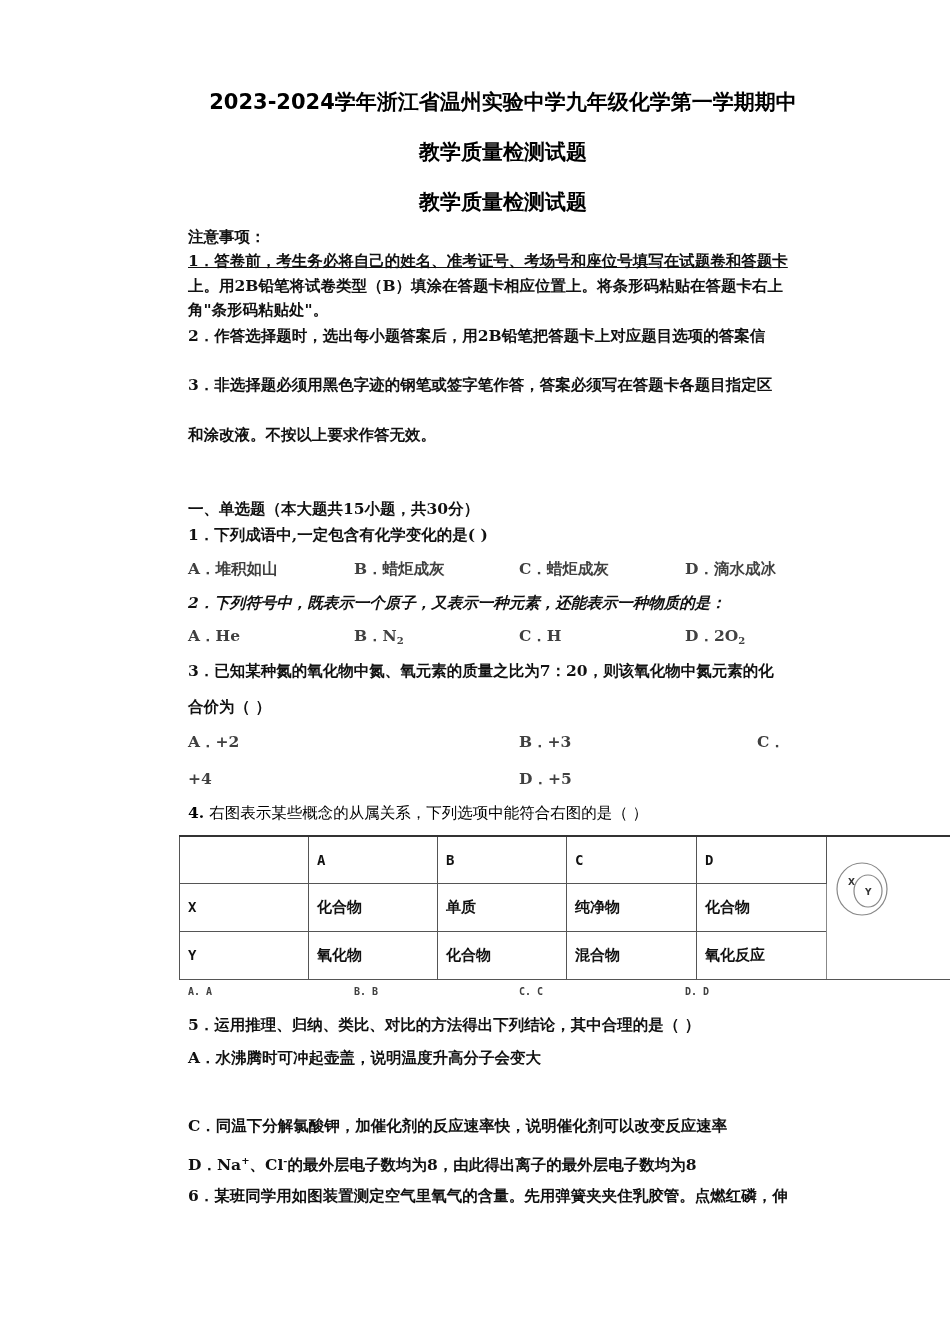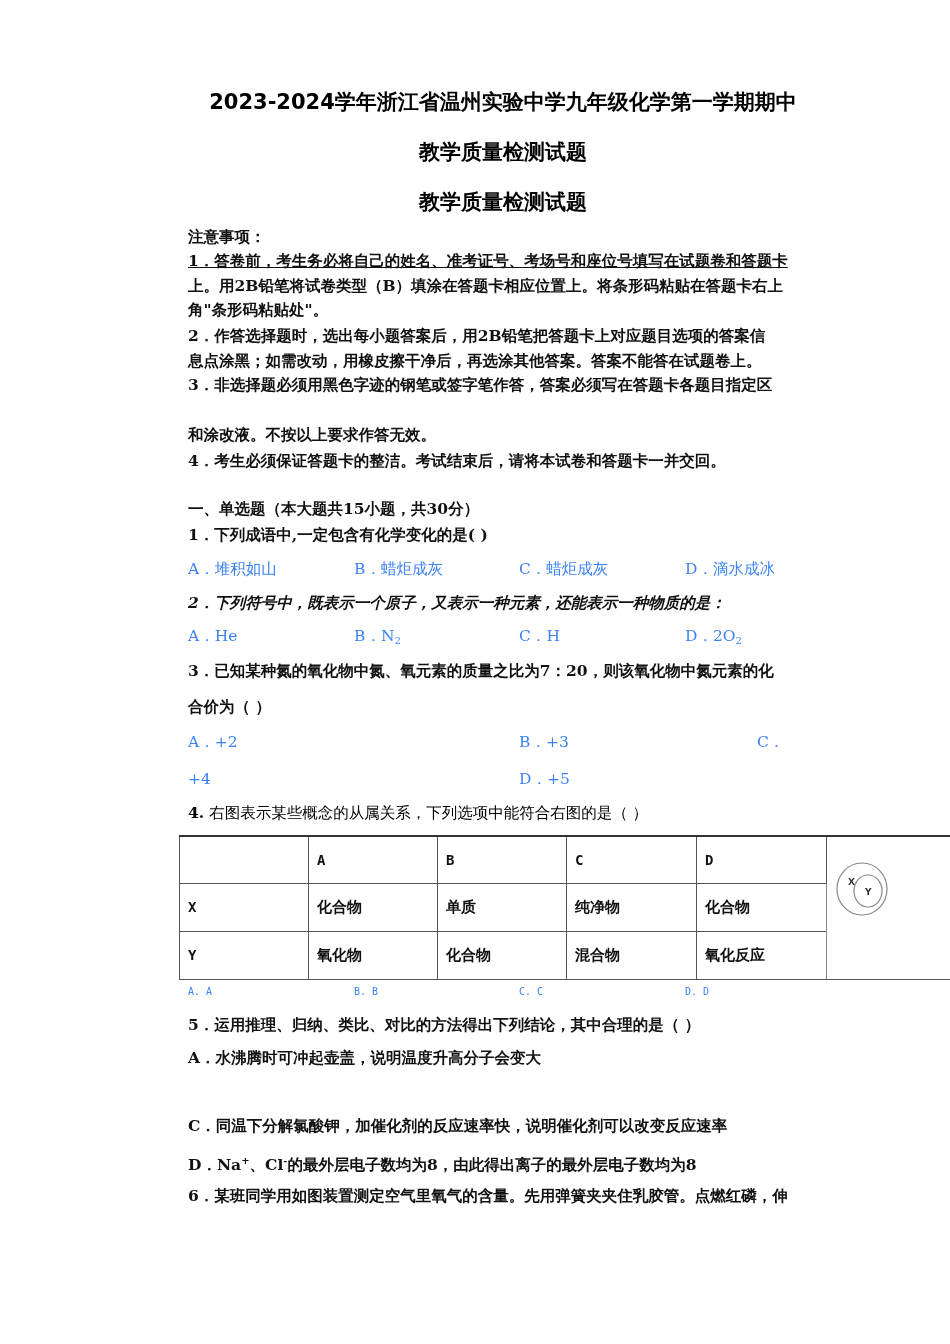--- a/index.html
+++ b/index.html
@@ -36,24 +36,24 @@
       left: 160px;
       font-size: 15.5px;
       font-weight: bold;
       white-space: nowrap;
       color: #111;
       line-height: 20px;
     }
     .opt {
       position: absolute;
       font-size: 15.5px;
-      font-weight: normal;
+      font-weight: bold;
       white-space: nowrap;
       line-height: 20px;
-      color: #3b82f6;
+      color: #404040;
     }
     .q4 {
       font-weight: normal;
       color: #000000;
     }
     .q4 b { font-weight: bold; }
     sub { font-size: 10px; vertical-align: -3px; }
     sup { font-size: 10px; vertical-align: 6px; }
 
     table.q4-table {
@@ -102,24 +102,22 @@
 
   <div class="title" style="top:88px;">2023-2024学年浙江省温州实验中学九年级化学第一学期期中</div>
   <div class="title" style="top:138px;">教学质量检测试题</div>
   <div class="title" style="top:188px;">教学质量检测试题</div>
 
   <div class="line" style="top:227px;">注意事项：</div>
   <div class="line" style="top:251px;text-decoration:underline;">1．答卷前，考生务必将自己的姓名、准考证号、考场号和座位号填写在试题卷和答题卡</div>
   <div class="line" style="top:276px;">上。用2B铅笔将试卷类型（B）填涂在答题卡相应位置上。将条形码粘贴在答题卡右上</div>
   <div class="line" style="top:300px;">角"条形码粘贴处"。</div>
   <div class="line" style="top:326px;">2．作答选择题时，选出每小题答案后，用2B铅笔把答题卡上对应题目选项的答案信</div>
-  <div class="line" style="top:351px;">息点涂黑；如需改动，用橡皮擦干净后，再选涂其他答案。答案不能答在试题卷上。</div>
   <div class="line" style="top:375px;">3．非选择题必须用黑色字迹的钢笔或签字笔作答，答案必须写在答题卡各题目指定区</div>
   <div class="line" style="top:425px;">和涂改液。不按以上要求作答无效。</div>
-  <div class="line" style="top:451px;">4．考生必须保证答题卡的整洁。考试结束后，请将本试卷和答题卡一并交回。</div>
 
   <div class="line" style="top:499px;">一、单选题（本大题共15小题，共30分）</div>
 
   <div class="line" style="top:525px;">1．下列成语中,一定包含有化学变化的是(   )</div>
   <div class="opt" style="left:160px; top:559px;">A．堆积如山</div>
   <div class="opt" style="left:326px; top:559px;">B．蜡炬成灰</div>
   <div class="opt" style="left:491px; top:559px;">C．蜡炬成灰</div>
   <div class="opt" style="left:657px; top:559px;">D．滴水成冰</div>
 
   <div class="line" style="top:593px;font-style:italic;">2．下列符号中，既表示一个原子，又表示一种元素，还能表示一种物质的是：</div>

